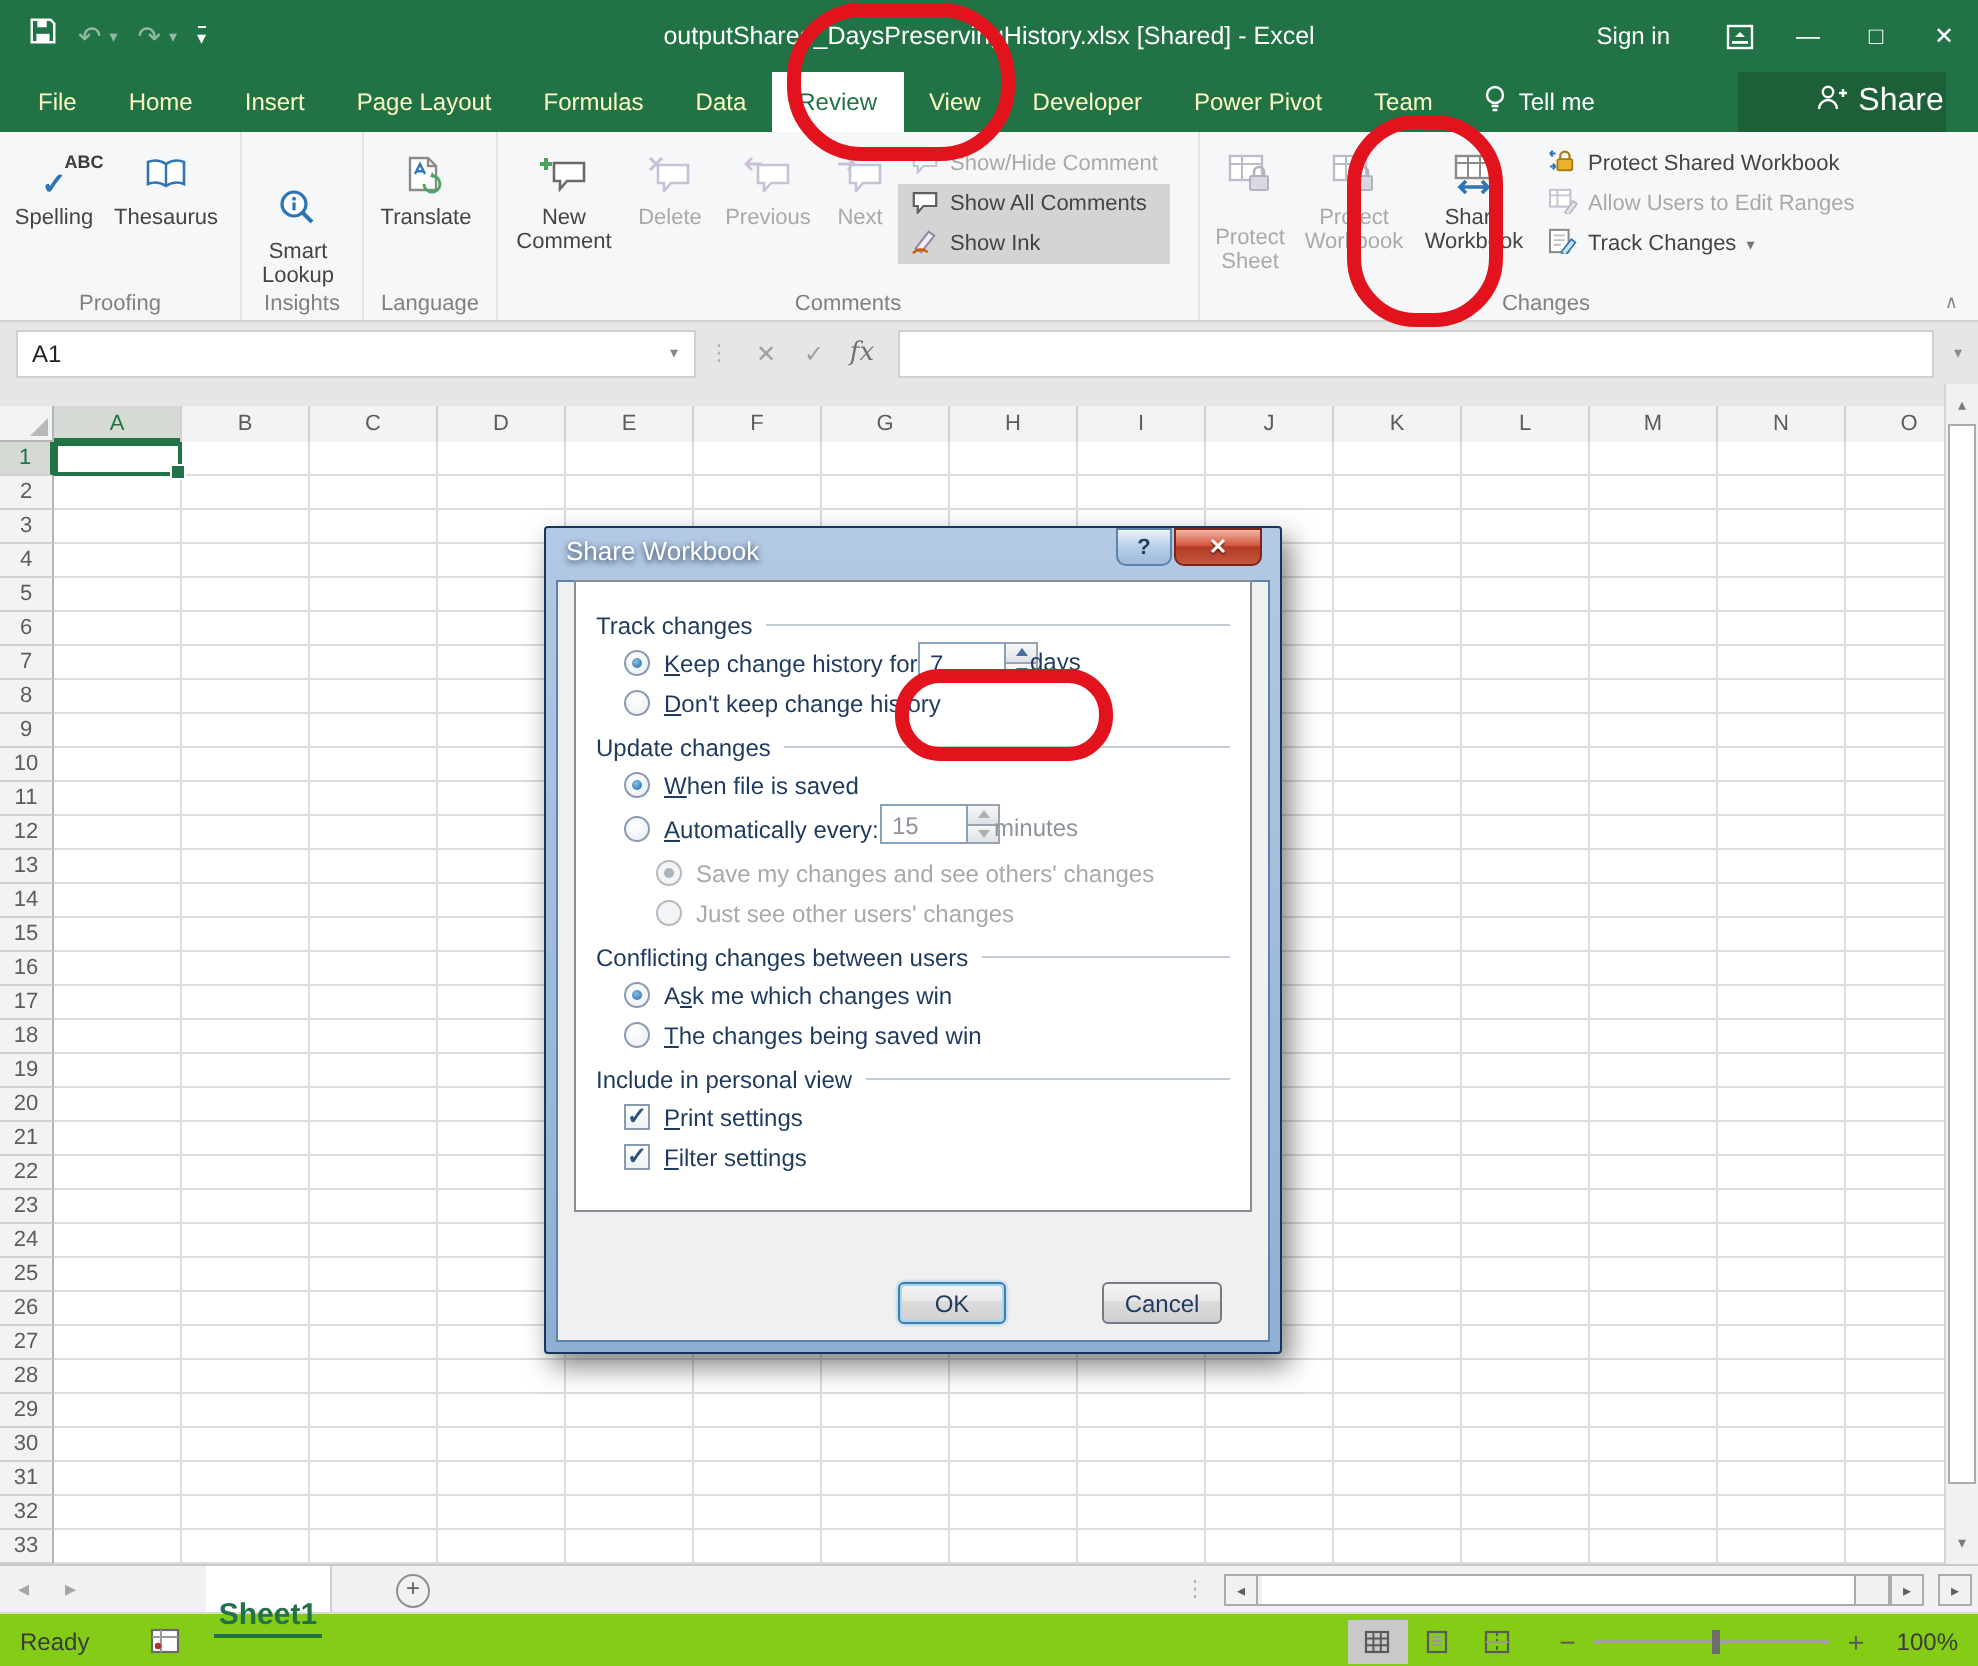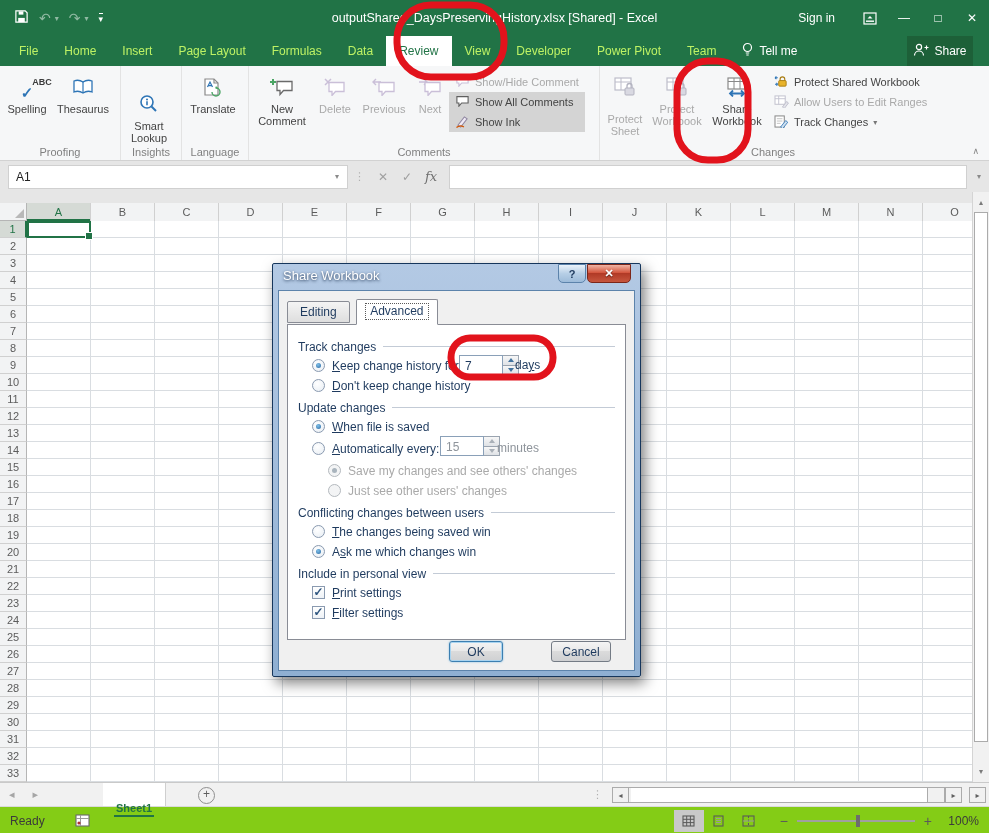--- a/index.html
+++ b/index.html
@@ -10,24 +10,24 @@
   .qat{display:flex;align-items:center;gap:10px;padding-left:14px;z-index:2;}
   .qat .dim{color:rgba(255,255,255,.5);font-size:14px;}
   .qat .tiny{font-size:8px;color:rgba(255,255,255,.5);margin-left:-6px;}
   .qat-custom{font-size:9px;color:#fff;border-top:1px solid #fff;line-height:8px;padding-top:1px;}
   .tb-title{position:absolute;left:0;right:0;text-align:center;font-size:12.5px;color:#fff;}
   .tb-right{margin-left:auto;display:flex;align-items:center;z-index:2;}
   .signin{font-size:12px;padding:0 18px;}
   .winbtn{width:34px;height:36px;display:flex;align-items:center;justify-content:center;font-size:12px;color:#fff;}
   
   .tabsrow{height:30px;background:#217346;display:flex;align-items:stretch;padding-left:6px;position:relative;}
-  .rtab{padding:0 13px;display:flex;align-items:center;font-size:12px;color:#bef264;white-space:nowrap;}
+  .rtab{padding:0 13px;display:flex;align-items:center;font-size:12px;color:#fef9c3;white-space:nowrap;}
   .rtab.active{background:#fff;color:#217346;}
   .tellme{display:flex;align-items:center;gap:5px;padding:0 12px;font-size:12px;color:#fff;}
-  .sharebtn{position:absolute;right:16px;top:0;height:30px;width:66px;background:#1d6038;display:flex;align-items:center;justify-content:center;gap:5px;font-size:12px;color:#fff;}
+  .sharebtn{position:absolute;right:16px;top:0;height:30px;width:66px;background:#1d6038;display:flex;align-items:center;justify-content:center;gap:5px;font-size:16px;color:#fff;padding-left:38px;}
   
   .ribbon{height:94px;background:#f6f7f8;border-bottom:1px solid #d2d2d2;display:flex;position:relative;}
   .rgroup{position:relative;border-right:1px solid #e3e3e3;display:flex;align-items:flex-start;padding:3px 2px 16px 2px;}
   .glabel{position:absolute;bottom:2px;left:0;right:0;text-align:center;font-size:11px;color:#808080;}
   .bigbtn{display:flex;flex-direction:column;align-items:center;font-size:11px;color:#444;text-align:center;padding-top:2px;}
   .bicon{height:32px;display:flex;align-items:center;justify-content:center;}
   .blabel{line-height:12px;}
   .stack{display:flex;flex-direction:column;padding-top:3px;}
   .smallbtn{height:20px;display:flex;align-items:center;gap:5px;padding:0 6px;font-size:11px;color:#444;white-space:nowrap;}
   .smallbtn.on{background:#d4d4d4;}
@@ -62,21 +62,21 @@
   .selbox{position:absolute;left:0;top:0;width:64px;height:17px;border:2px solid #217346;box-sizing:border-box;background:#fff;}
   .selbox i{position:absolute;right:-4px;bottom:-4px;width:6px;height:6px;background:#217346;border:1px solid #fff;}
   .vscroll{position:absolute;right:0;top:0;width:17px;height:590px;background:#f1f1f1;border-left:1px solid #d4d4d4;box-sizing:border-box;}
   .vs-up,.vs-dn{position:absolute;left:0;width:16px;height:17px;display:flex;align-items:center;justify-content:center;color:#7a7a7a;font-size:8px;}
   .vs-up{top:2px;} .vs-dn{bottom:2px;}
   .vs-thumb{position:absolute;left:1px;top:20px;width:14px;height:530px;background:#fff;border:1px solid #ababab;box-sizing:border-box;}
   
   .sheetbar{height:24px;background:#f1f1f1;border-top:1px solid #c9c9c9;position:relative;display:flex;align-items:center;box-sizing:border-box;}
   .snav{color:#a6a6a6;font-size:11px;padding:0 9px;}
   .sheettab{position:absolute;left:103px;top:0;height:23px;width:62px;background:#fff;border-right:1px solid #cfcfcf;display:flex;align-items:center;justify-content:center;}
-  .sheettab span{font-size:11px;font-weight:bold;color:#217346;border-bottom:2px solid #217346;padding:0 2px 1px 2px;margin-top:29px;}
+  .sheettab span{font-size:15px;font-weight:bold;color:#217346;border-bottom:2px solid #217346;padding:0 2px 1px 2px;margin-top:29px;}
   .addsheet{position:absolute;left:198px;top:4px;width:15px;height:15px;border:1px solid #8f8f8f;border-radius:50%;color:#5f5f5f;font-size:12px;line-height:13px;text-align:center;}
   .sbdots{position:absolute;left:592px;color:#b0b0b0;font-size:11px;}
   .hscroll{position:absolute;left:612px;top:4px;width:350px;height:16px;display:flex;}
   .hs-btn{width:17px;height:16px;border:1px solid #ababab;background:#f1f1f1;display:flex;align-items:center;justify-content:center;color:#5f5f5f;font-size:8px;box-sizing:border-box;}
   .hs-track{flex:1;border:1px solid #ababab;border-left:none;background:#f1f1f1;position:relative;box-sizing:border-box;}
   .hs-thumb{position:absolute;left:2px;top:0;bottom:0;width:296px;background:#fff;border-right:1px solid #ababab;}
   .hs-extra{position:absolute;right:3px;top:4px;width:17px;height:16px;border:1px solid #ababab;background:#f1f1f1;display:flex;align-items:center;justify-content:center;color:#5f5f5f;font-size:8px;box-sizing:border-box;}
   
   .statusbar{height:28px;background:#84cc16;border-top:1px solid #dadada;display:flex;align-items:center;box-sizing:border-box;font-size:12px;color:#3b3b3b;}
   .ready{margin-left:10px;}
@@ -537,24 +537,20 @@
   <div class="dlg-title">Share Workbook</div>
   <div class="dlg-sys">
     <div class="dlg-help">
         <span>?</span>
       </div>
     <div class="dlg-close">
         <span>✕</span>
       </div>
   </div>
   <div class="dlg-inner">
-    <div class="dlg-tabs">
-      <span class="dlg-tab">Editing</span>
-      <span class="dlg-tab active"><span class="focusbox">Advanced</span></span>
-    </div>
     <div class="dlg-panel">
 
       <div class="gcap">
           <span>Track changes</span>
           <i></i>
         </div>
       <div class="opt">
         <span class="radio checked"></span>
         <span class="lbl"><span></span><span class="u">K</span><span>eep change history for:</span></span>
         <span class="spin" style="left:147px;">
@@ -606,26 +602,26 @@
       <div class="opt sub dis">
         <span class="radio rdis"></span>
         <span class="lbl">Just see other users' changes</span>
       </div>
 
       <div class="gcap">
           <span>Conflicting changes between users</span>
           <i></i>
         </div>
       <div class="opt">
+        <span class="radio checked"></span>
+        <span class="lbl"><span>A</span><span class="u">s</span><span>k me which changes win</span></span>
+      </div>
+      <div class="opt">
         <span class="radio"></span>
         <span class="lbl"><span></span><span class="u">T</span><span>he changes being saved win</span></span>
-      </div>
-      <div class="opt">
-        <span class="radio checked"></span>
-        <span class="lbl"><span>A</span><span class="u">s</span><span>k me which changes win</span></span>
       </div>
 
       <div class="gcap">
           <span>Include in personal view</span>
           <i></i>
         </div>
       <div class="opt">
         <span class="cb">
             <span>✓</span>
           </span>

